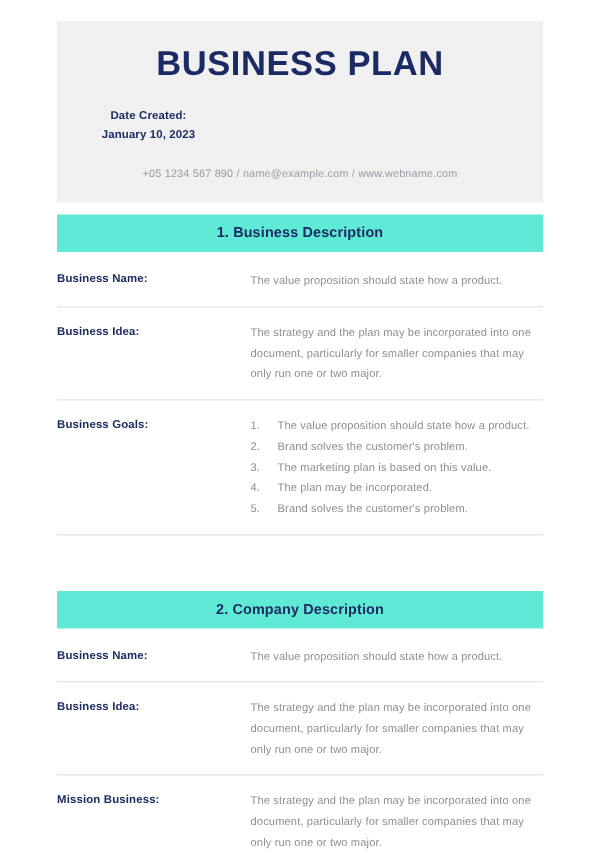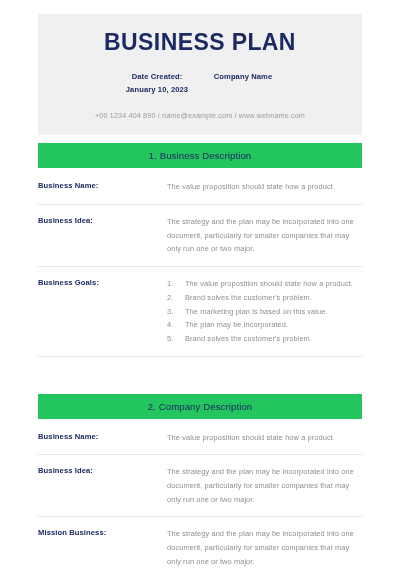--- a/index.html
+++ b/index.html
@@ -38,21 +38,21 @@
     font-size: 23px;
     font-weight: bold;
     color: #1c2a63;
     letter-spacing: 0.4px;
     line-height: 1.1;
     margin-bottom: 16px;
   }
 
   .meta-row {
     display: flex;
-    justify-content: center;
+    justify-content: space-between;
     margin-bottom: 15px;
   }
 
   .meta-col {
     text-align: center;
     min-width: 86px;
   }
 
   .meta-label {
     font-size: 7.6px;
@@ -72,25 +72,25 @@
 
   .contact-line {
     font-size: 7.2px;
     color: #9a9aa2;
     letter-spacing: 0.15px;
     line-height: 1.4;
   }
 
   
   .section-bar {
-    background: #22c55e;
+    background: #5eead4;
     text-align: center;
     padding: 7px 0 7px 0;
     font-size: 9.6px;
-    font-weight: normal;
+    font-weight: bold;
     color: #1c2a63;
     letter-spacing: 0.1px;
   }
 
   .section-1-bar { margin-top: 8px; }
   .section-2-bar { margin-top: 37px; }
 
   
   .rows { width: 100%; }
 
@@ -157,25 +157,24 @@
 
     <div class="header">
       <div class="doc-title">BUSINESS PLAN</div>
 
       <div class="meta-row">
         <div class="meta-col">
           <div class="meta-label">Date Created:</div>
           <div class="meta-value">January 10, 2023</div>
         </div>
         <div class="meta-col">
-          <div class="meta-value">Company Name</div>
         </div>
       </div>
 
-      <div class="contact-line">+00 1234 404 890 / name@example.com / www.webname.com</div>
+      <div class="contact-line">+05 1234 567 890 / name@example.com / www.webname.com</div>
     </div>
 
     <div class="section-bar section-1-bar">1. Business Description</div>
 
     <div class="rows">
 
       <div class="row">
         <div class="row-label">Business Name:</div>
         <div class="row-value">The value proposition should state how a product.</div>
       </div>

